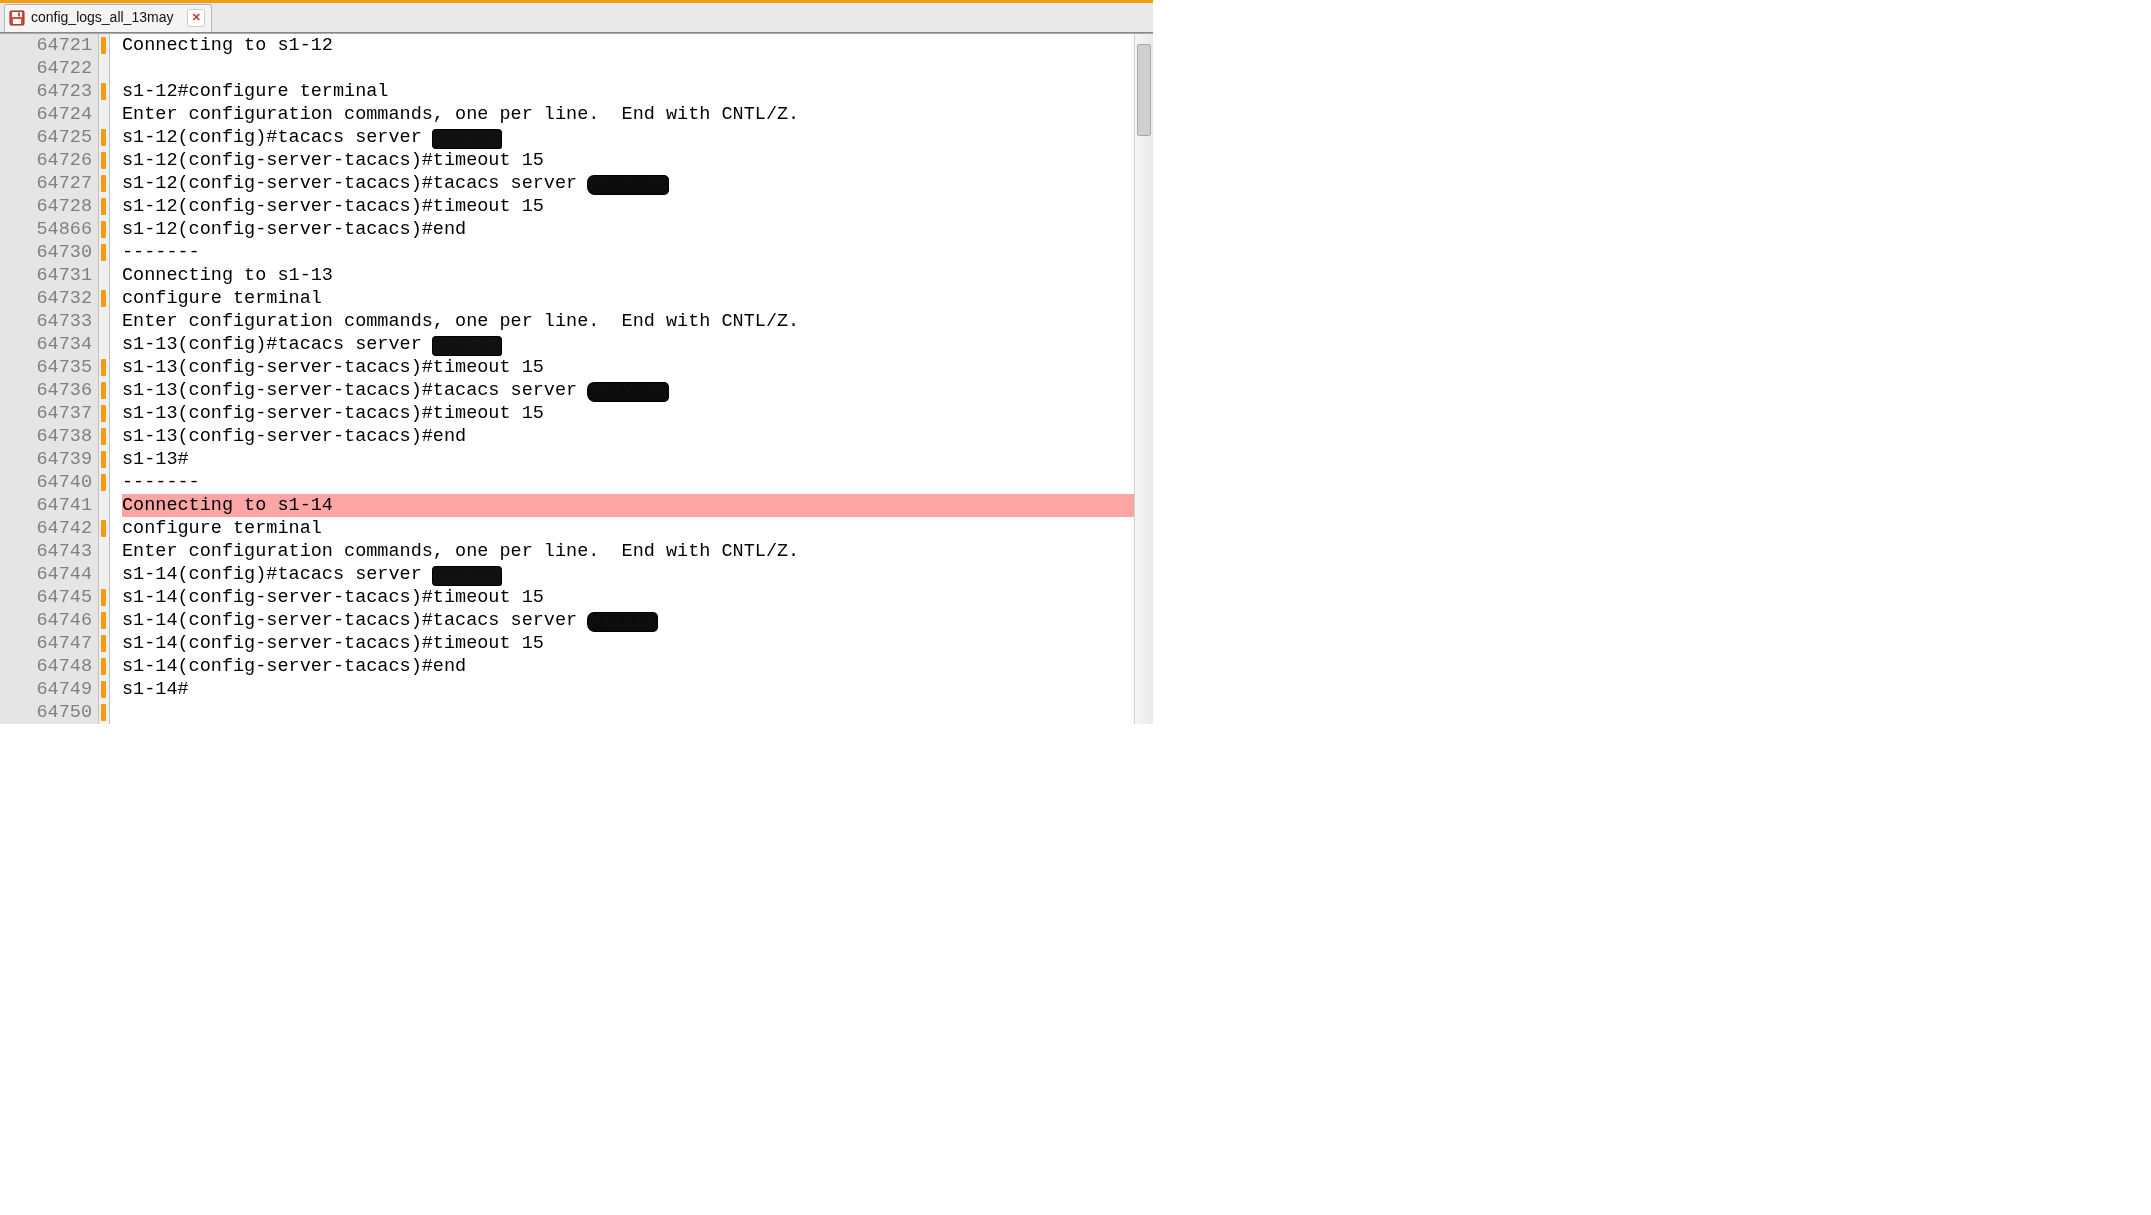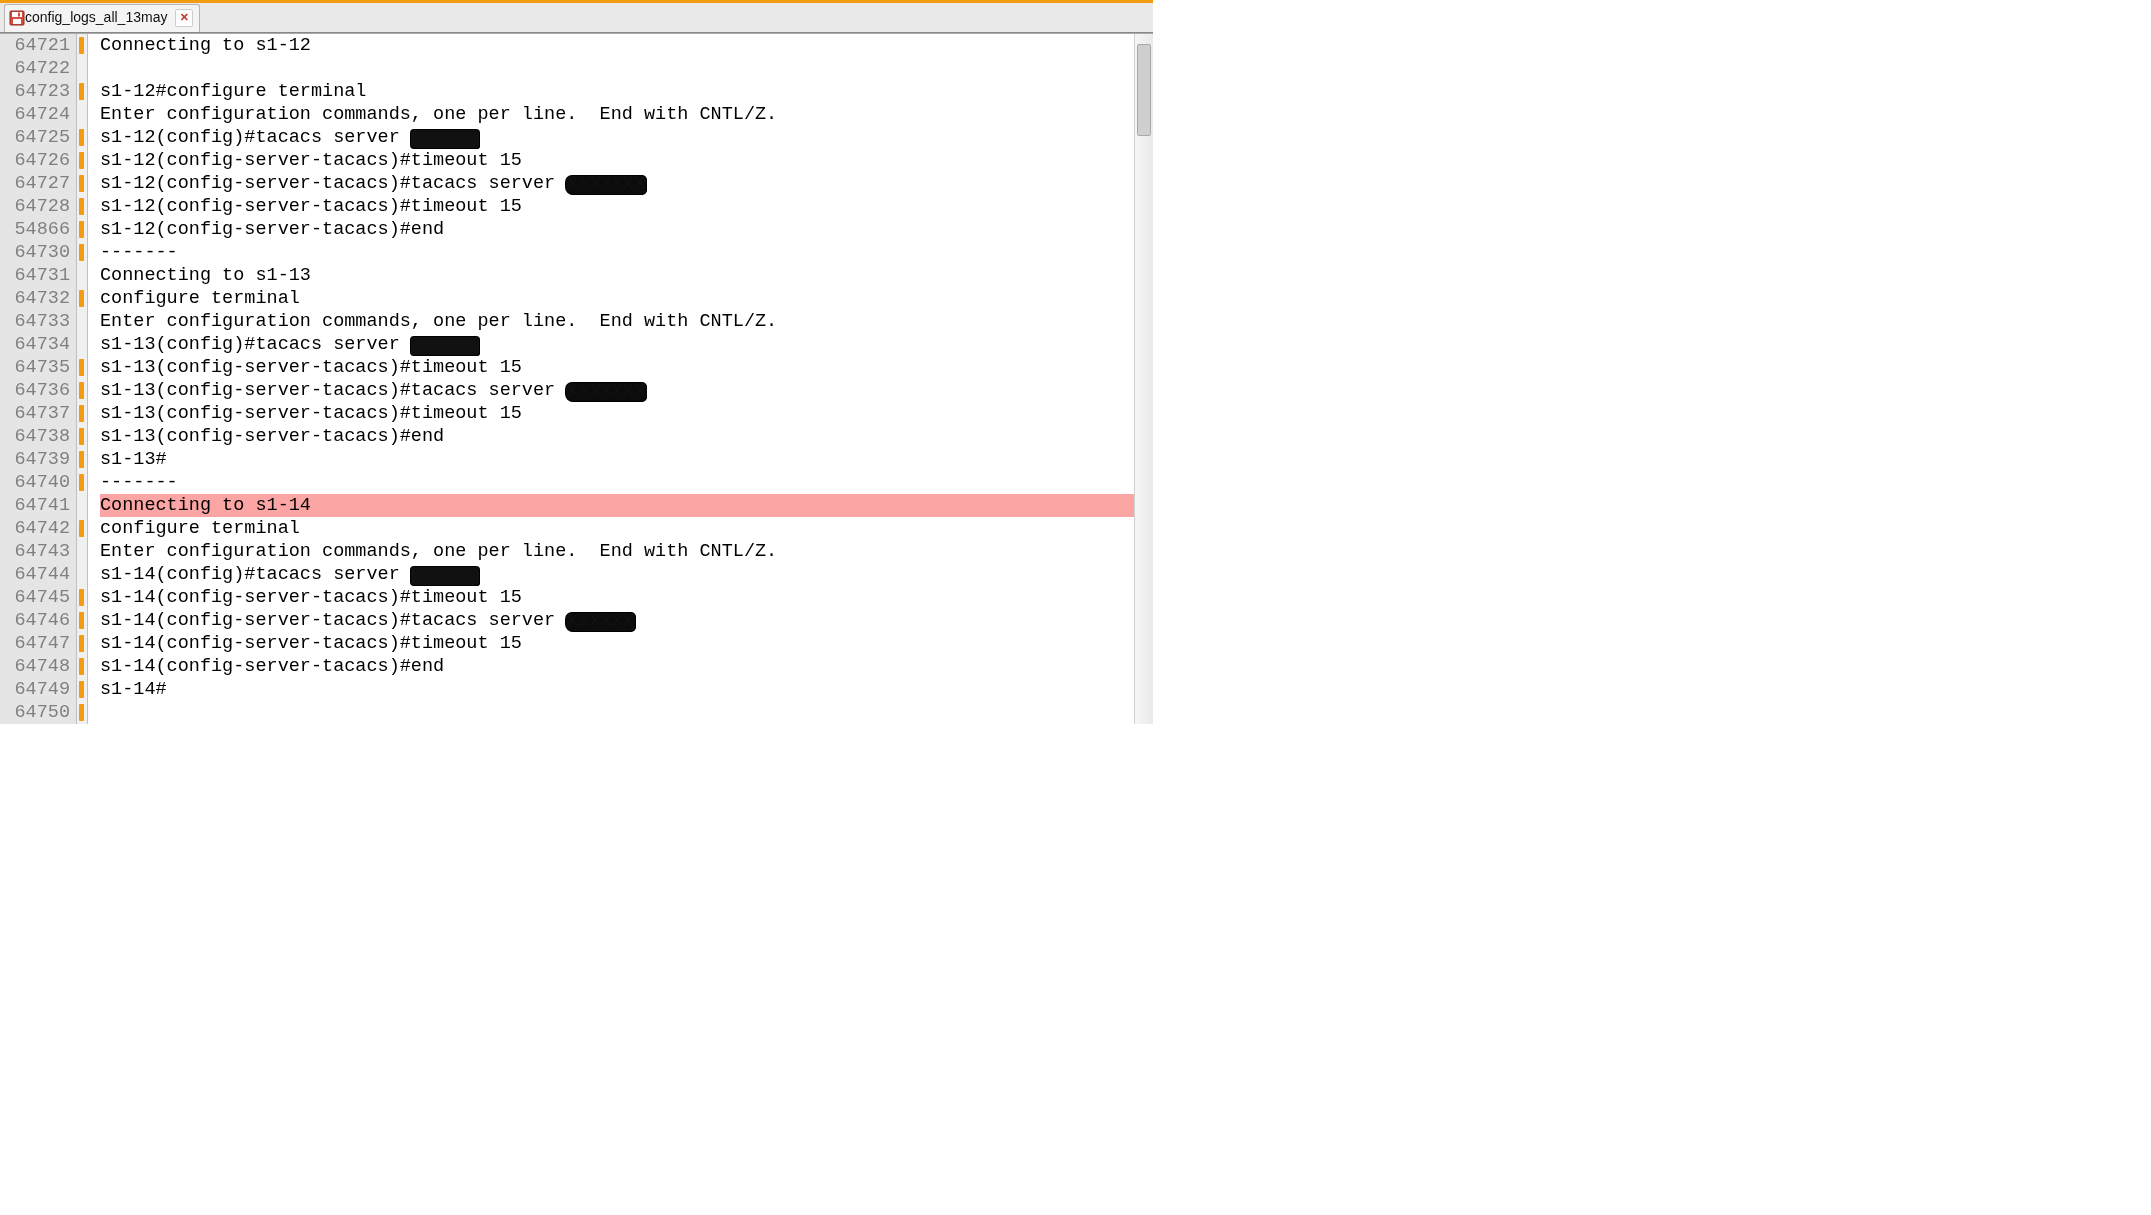--- a/index.html
+++ b/index.html
@@ -28,20 +28,21 @@
     display: flex;
     align-items: center;
     background: #f4f4f4;
     border: 1px solid #b5b5b5;
     border-bottom: none;
     border-radius: 3px 3px 0 0;
     padding: 1px 6px 3px 4px;
     font-family: "Segoe UI", Arial, sans-serif;
     font-size: 14px;
     color: #111;
+    gap: 6px;
     position: relative;
   }
   .tab .disk-icon svg { display:block; }
   .tab .close-icon {
     margin-left: 8px;
     width: 16px; height: 16px;
     display:flex; align-items:center; justify-content:center;
     background:#fff; border:1px solid #ccc; border-radius:2px;
     color:#c0392b; font-weight:bold; font-size:11px; line-height:1;
     cursor:pointer;
@@ -49,21 +50,21 @@
   .editor {
     display:flex;
     width:1153px;
     background:#fff;
     border-top:1px solid #aaa;
   }
   .gutter {
     background:#e5e5e5;
     color:#808080;
     text-align:right;
-    padding: 0 6px 0 0;
+    padding: 0 6px 0 22px;
     border-right:1px solid #c0c0c0;
     user-select:none;
     min-width: 70px;
   }
   .gutter .ln { height:23px; }
   .markers {
     width:10px;
     background:#f0f0f0;
     border-right:1px solid #c0c0c0;
   }

